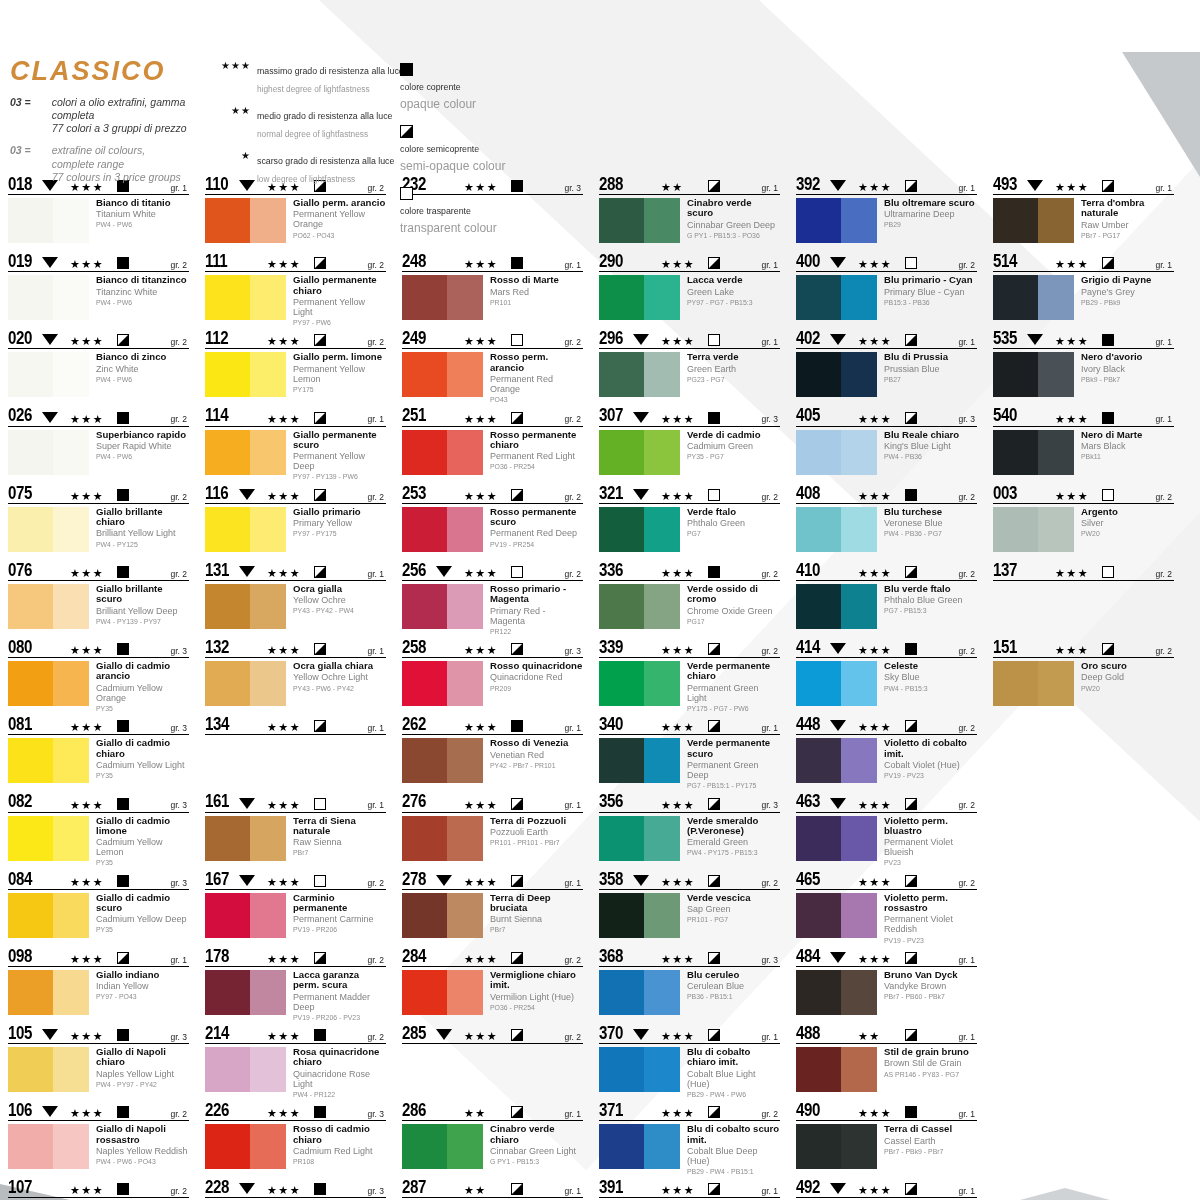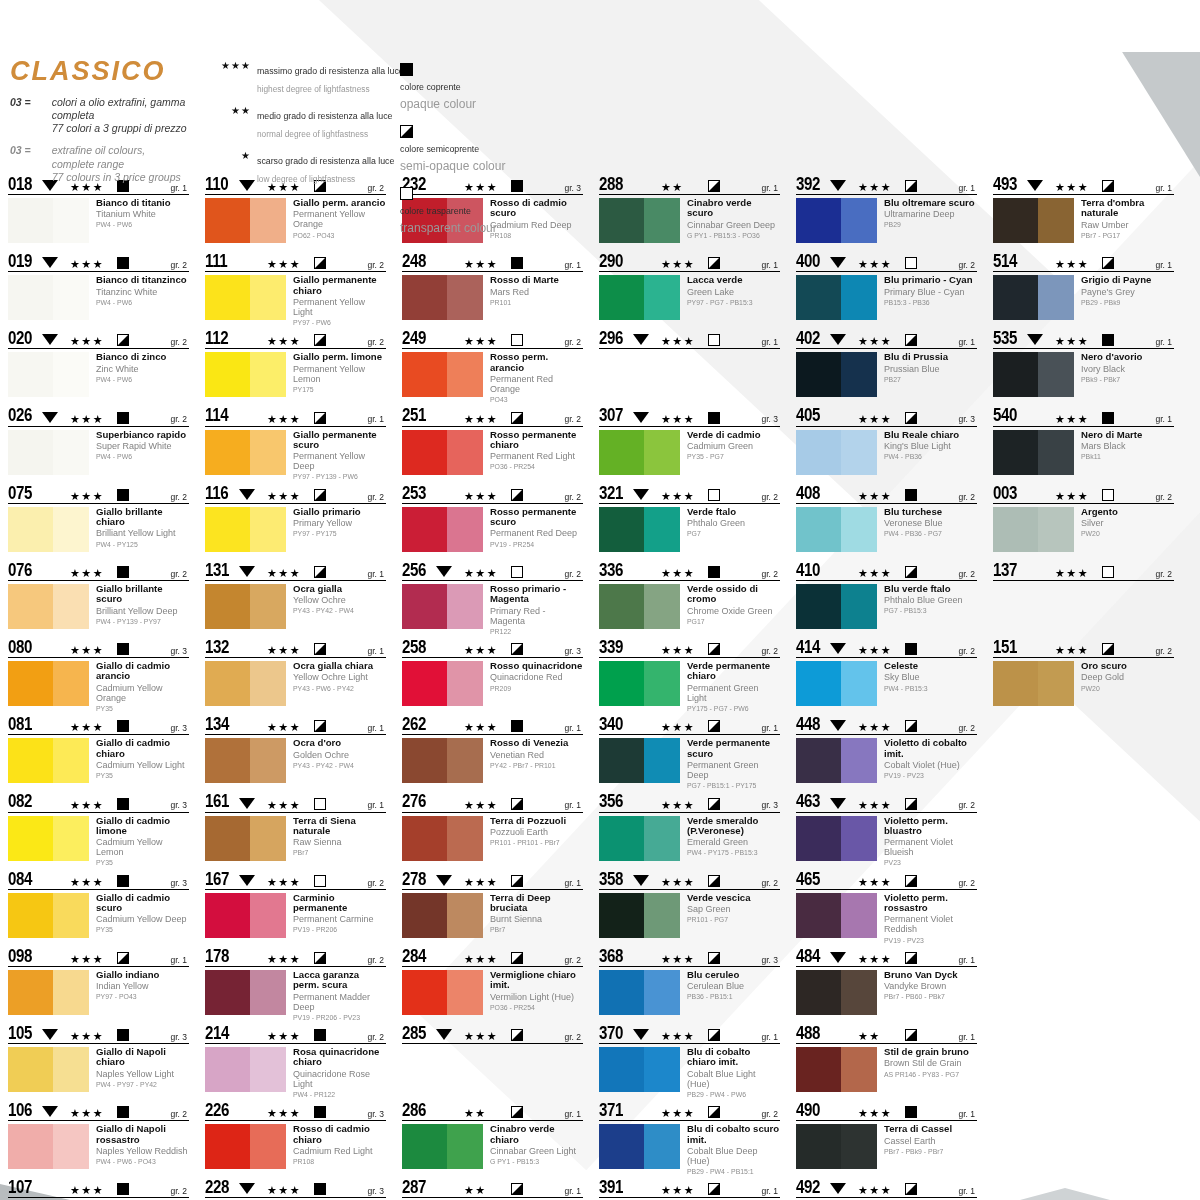--- a/index.html
+++ b/index.html
@@ -528,31 +528,20 @@
     </div>
   </div>
     <div class="entry">
     <div class="e-head">
       <span class="e-num">134</span>
       <span class="e-tri hide"></span>
       <span class="e-stars">★★★</span>
       <span class="e-op op-semi"></span>
       <span class="e-gr">gr. 1</span>
     </div>
-    <div class="e-body">
-      <div class="e-swatch">
-        <div class="sw-main" style="background: rgb(176, 113, 58);"></div>
-        <div class="sw-tint" style="background: rgb(205, 154, 100);"></div>
-      </div>
-      <div class="e-text">
-        <div class="e-it">Ocra d'oro</div>
-        <div class="e-en">Golden Ochre</div>
-        <div class="e-pig">PY43 - PY42 - PW4</div>
-      </div>
-    </div>
   </div>
     <div class="entry">
     <div class="e-head">
       <span class="e-num">161</span>
       <span class="e-tri"></span>
       <span class="e-stars">★★★</span>
       <span class="e-op op-transparent"></span>
       <span class="e-gr">gr. 1</span>
     </div>
     <div class="e-body">
@@ -658,31 +647,20 @@
 
   </div>
     <div class="entry">
     <div class="e-head">
       <span class="e-num">232</span>
       <span class="e-tri hide"></span>
       <span class="e-stars">★★★</span>
       <span class="e-op op-opaque"></span>
       <span class="e-gr">gr. 3</span>
     </div>
-    <div class="e-body">
-      <div class="e-swatch">
-        <div class="sw-main" style="background: rgb(193, 30, 43);"></div>
-        <div class="sw-tint" style="background: rgb(205, 85, 96);"></div>
-      </div>
-      <div class="e-text">
-        <div class="e-it">Rosso di cadmio scuro</div>
-        <div class="e-en">Cadmium Red Deep</div>
-        <div class="e-pig">PR108</div>
-      </div>
-    </div>
   </div>
     <div class="entry">
     <div class="e-head">
       <span class="e-num">248</span>
       <span class="e-tri hide"></span>
       <span class="e-stars">★★★</span>
       <span class="e-op op-opaque"></span>
       <span class="e-gr">gr. 1</span>
     </div>
     <div class="e-body">
@@ -957,20 +935,31 @@
     </div>
   </div>
     <div class="entry">
     <div class="e-head">
       <span class="e-num">296</span>
       <span class="e-tri"></span>
       <span class="e-stars">★★★</span>
       <span class="e-op op-transparent"></span>
       <span class="e-gr">gr. 1</span>
     </div>
+    <div class="e-body">
+      <div class="e-swatch">
+        <div class="sw-main" style="background: rgb(59, 106, 81);"></div>
+        <div class="sw-tint" style="background: rgb(162, 188, 177);"></div>
+      </div>
+      <div class="e-text">
+        <div class="e-it">Terra verde</div>
+        <div class="e-en">Green Earth</div>
+        <div class="e-pig">PG23 - PG7</div>
+      </div>
+    </div>
   </div>
     <div class="entry">
     <div class="e-head">
       <span class="e-num">307</span>
       <span class="e-tri"></span>
       <span class="e-stars">★★★</span>
       <span class="e-op op-opaque"></span>
       <span class="e-gr">gr. 3</span>
     </div>
     <div class="e-body">

